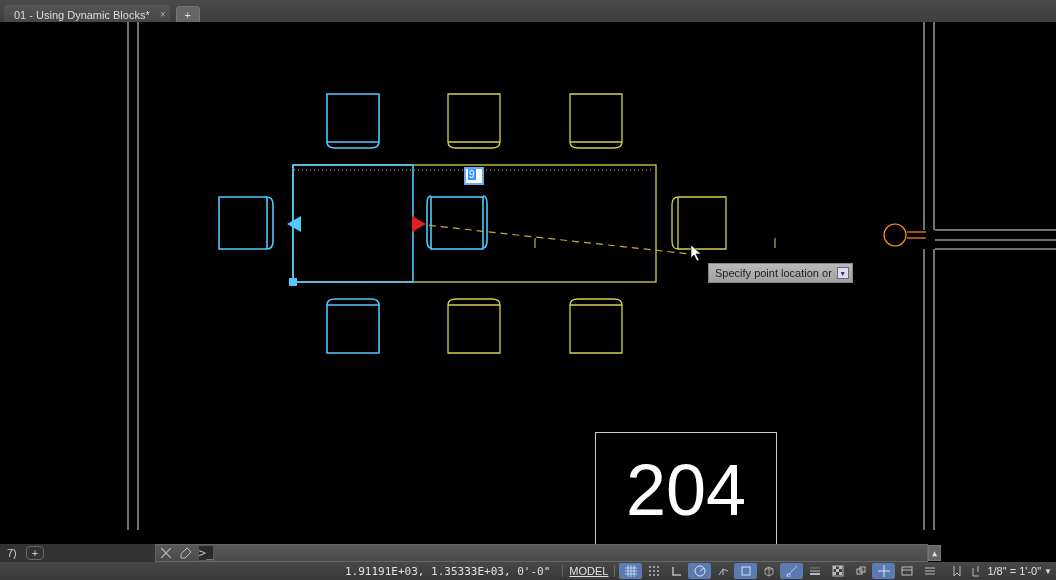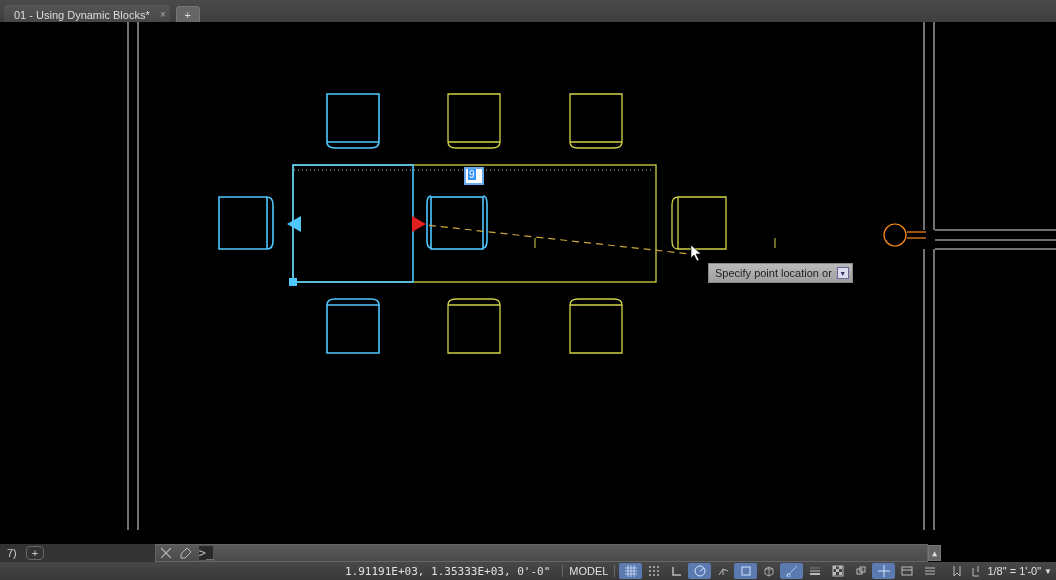--- a/index.html
+++ b/index.html
@@ -152,20 +152,21 @@
 }
 .status-coords {
   margin-left: 345px;
   margin-right: 12px;
   font-family: "Consolas", monospace;
 }
 .status-model {
   padding: 0 6px;
   border-left: 1px solid #666;
   border-right: 1px solid #666;
+  text-decoration: underline;
 }
 .status-icons {
   display: flex;
   margin-left: 4px;
 }
 .status-ic {
   width: 23px;
   height: 16px;
   display: flex;
   align-items: center;
@@ -324,20 +325,23 @@
     <span>Specify point location or</span>
     <span class="drop">▼</span>
   </div>
 
   
   <svg class="cursor" viewBox="0 0 14 18">
     <path d="M1,1 L1,14 L4,11 L7,17 L9,16 L6,10 L11,10 Z" fill="#fff" stroke="#000" stroke-width="0.6"></path>
   </svg>
 
   
+  <div class="room-number">
+    <span>204</span>
+  </div>
 </div>
 
 <div class="layout-tabs">
   <span>7)</span>
   <span style="border:1px solid #666;border-radius:4px;padding:0 5px;margin-left:6px;">+</span>
 </div>
 
 <div class="command-line">
   <span class="cmd-icon">
     <svg viewBox="0 0 10 10">

